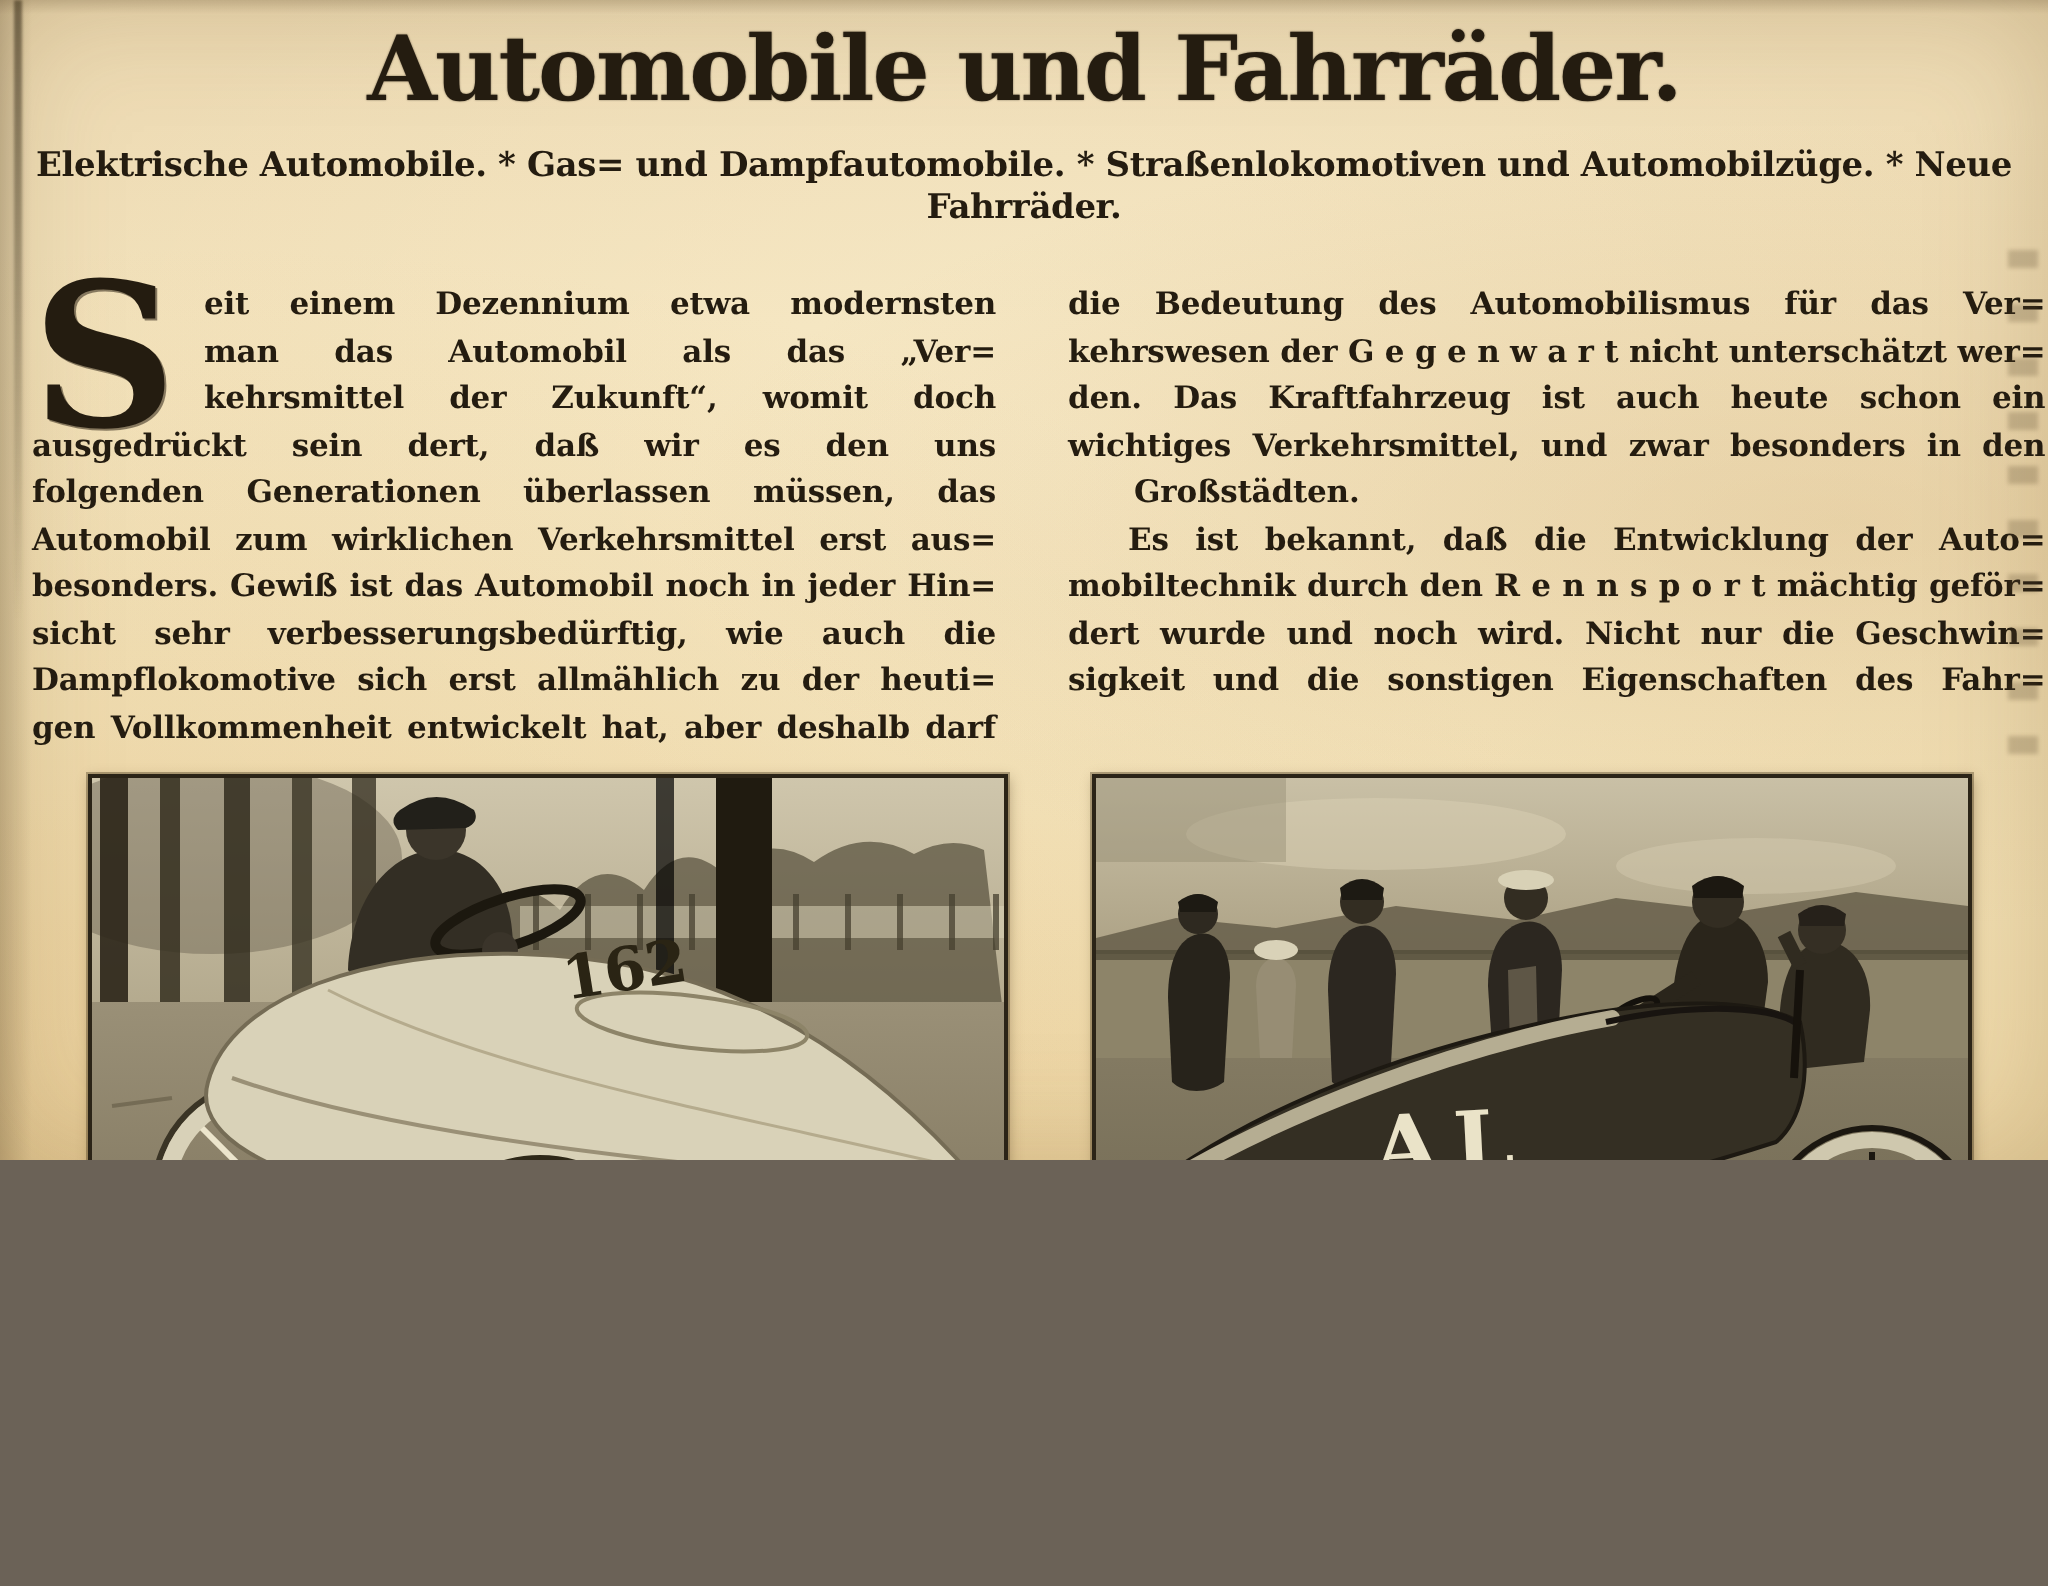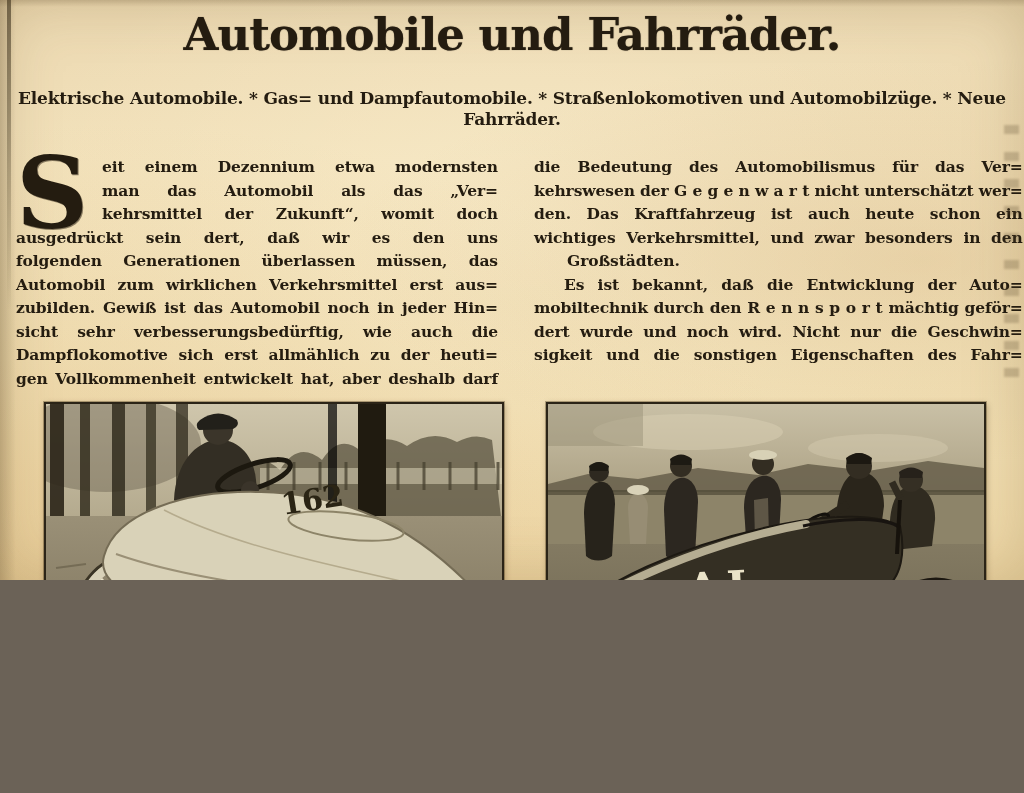--- a/index.html
+++ b/index.html
@@ -32,21 +32,21 @@
     background:repeating-linear-gradient(90deg,rgba(130,108,74,.22) 0 34px,transparent 34px 58px);}
   .bleed-caption3{position:absolute;left:560px;top:692px;width:420px;height:12px;opacity:.55;filter:blur(1.8px);
     background:repeating-linear-gradient(90deg,rgba(130,108,74,.25) 0 30px,transparent 30px 52px);}
 
   .header{position:relative;text-align:center;padding-top:8px;}
   .title{
     font-size:45px;line-height:54px;font-weight:700;letter-spacing:-1px;
     text-shadow:0 0 1px rgba(30,20,8,.6);
   }
   .subtitle{
-    margin-top:26px;font-size:17px;line-height:21px;font-weight:700;letter-spacing:-.2px;
+    margin-top:11px;font-size:17px;line-height:21px;font-weight:700;letter-spacing:-.2px;
   }
 
   .columns{
     display:flex;gap:36px;
     padding:25px 26px 0 16px;
     font-size:15.5px;font-weight:700;line-height:23.5px;letter-spacing:-.1px;
   }
   .col{overflow:visible;}
   .col-left{width:482px;flex:none;}
   .col-right{flex:1;}
@@ -96,21 +96,21 @@
 
   <div class="columns">
     <div class="col col-left">
       <div class="dropcap">S</div>
       <div class="line">eit einem Dezennium etwa modernsten</div>
       <div class="line">man das Automobil als das „Ver=</div>
       <div class="line">kehrsmittel der Zukunft“, womit doch</div>
       <div class="line">ausgedrückt sein dert, daß wir es den uns</div>
       <div class="line">folgenden Generationen überlassen müssen, das</div>
       <div class="line">Automobil zum wirklichen Verkehrsmittel erst aus=</div>
-      <div class="line">zubilden. Gewiß ist das Automobil noch in jeder Hin=</div>
+      <div class="line">besonders. Gewiß ist das Automobil noch in jeder Hin=</div>
       <div class="line">sicht sehr verbesserungsbedürftig, wie auch die</div>
       <div class="line">Dampflokomotive sich erst allmählich zu der heuti=</div>
       <div class="line">gen Vollkommenheit entwickelt hat, aber deshalb darf</div>
     </div>
     <div class="col col-right">
       <div class="line">die Bedeutung des Automobilismus für das Ver=</div>
       <div class="line">kehrswesen der G e g e n w a r t nicht unterschätzt wer=</div>
       <div class="line">den.  Das Kraftfahrzeug ist auch heute schon ein</div>
       <div class="line">wichtiges Verkehrsmittel, und zwar besonders in den</div>
       <div class="line para-end">Großstädten.</div>

